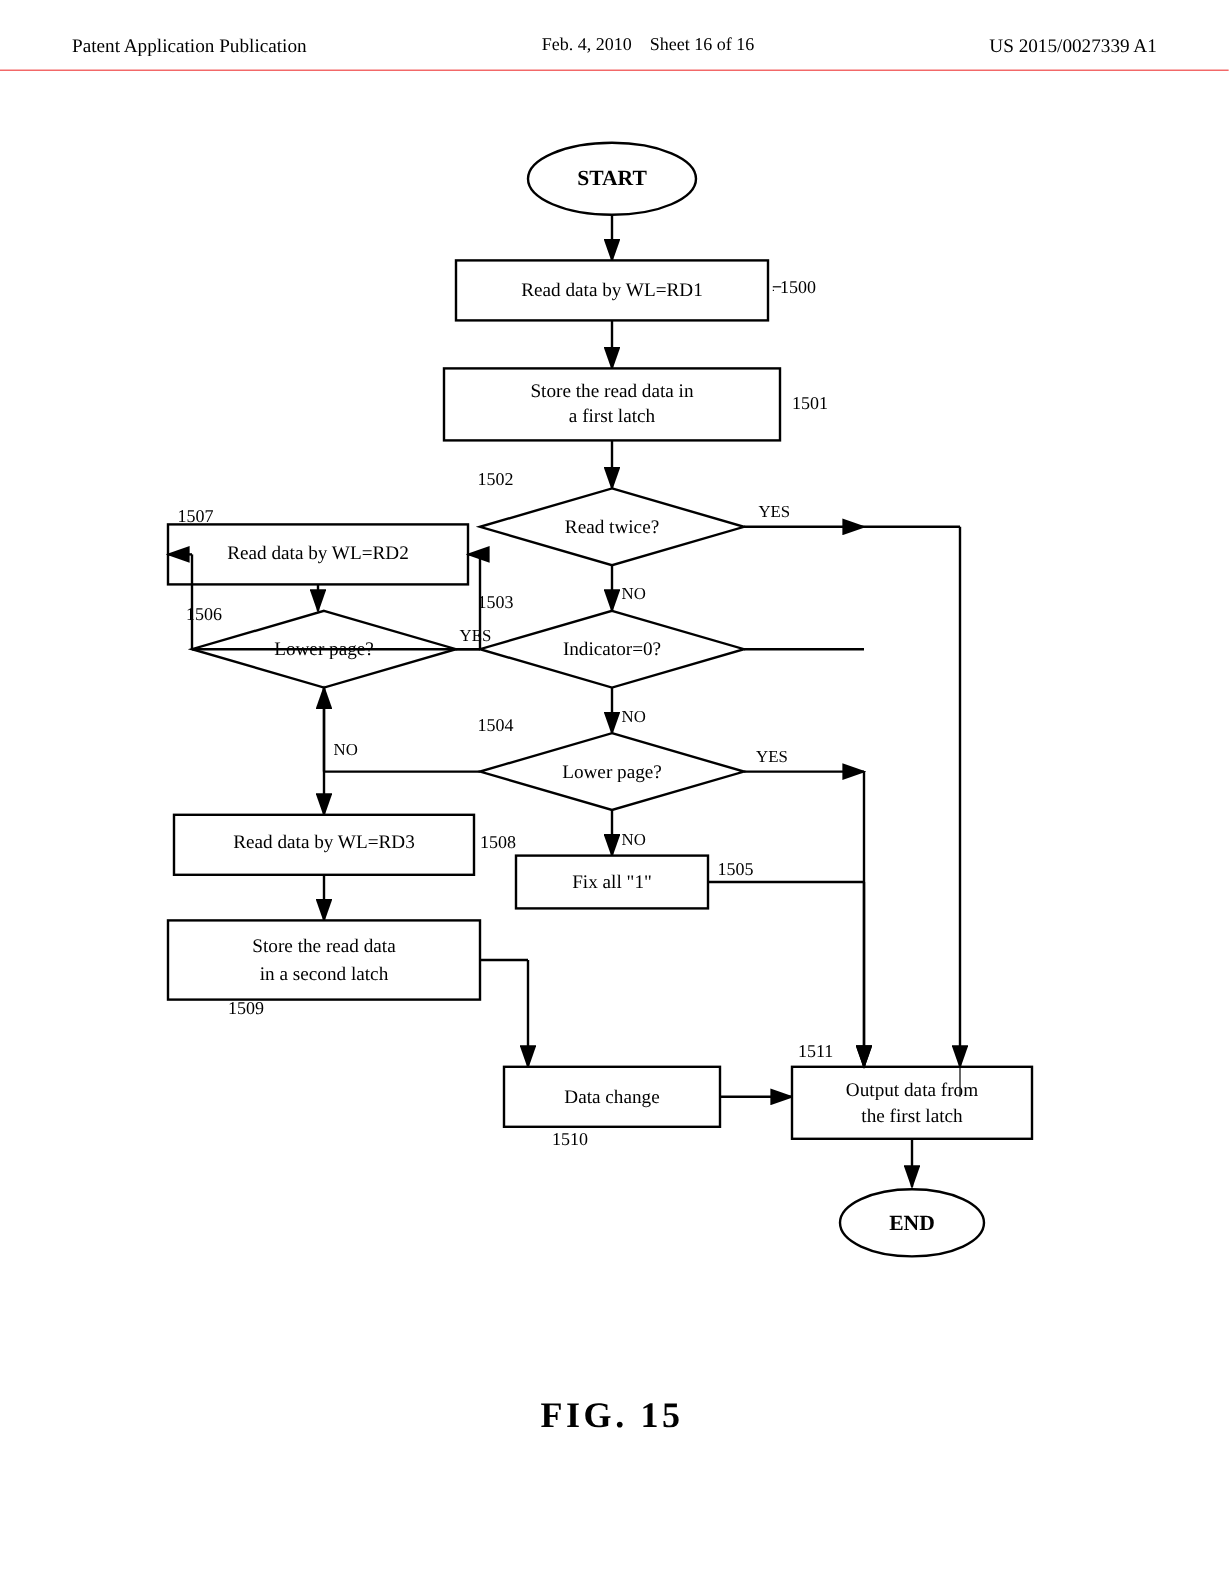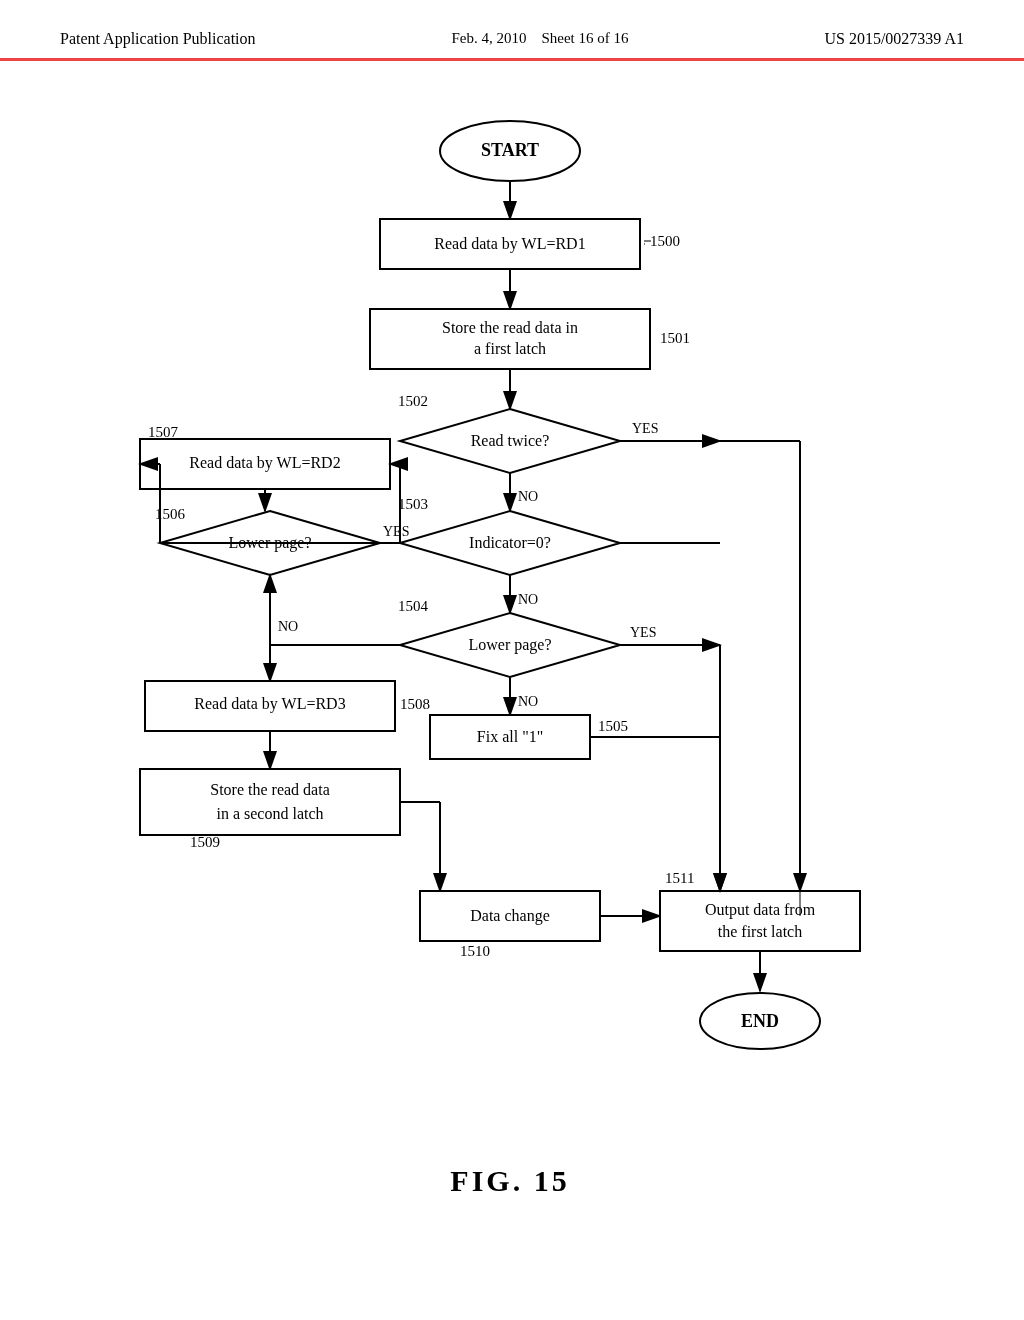--- a/index.html
+++ b/index.html
@@ -10,21 +10,21 @@
       font-family: 'Times New Roman', Times, serif;
       position: relative;
       overflow-x: hidden;
     }
 
     .header {
       display: flex;
       justify-content: space-between;
       align-items: flex-start;
       padding: 30px 60px 10px 60px;
-      border-bottom: 3px solid #ef4444;
+      border-bottom: 1px solid #ef4444;
     }
 
     .header-center {
       font-size: 15px;
       text-align: center;
     }
 
     .diagram-area {
       position: relative;
       width: 100%;

